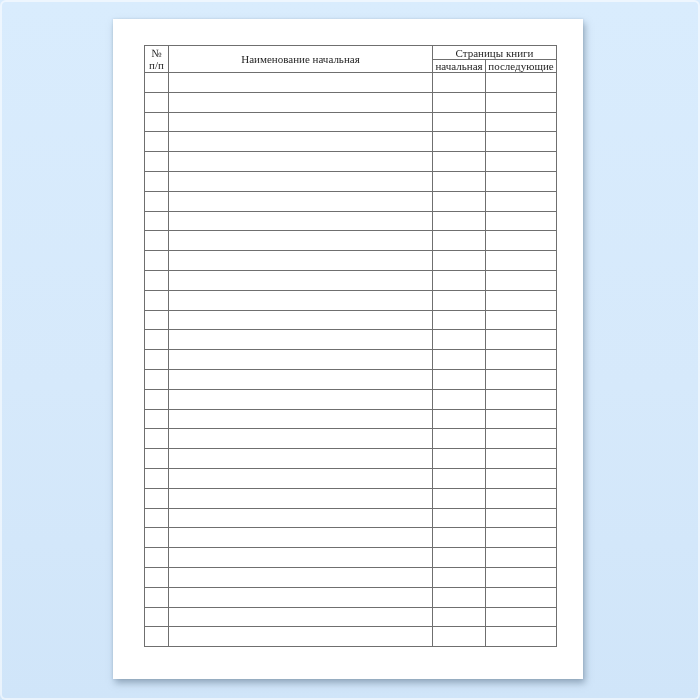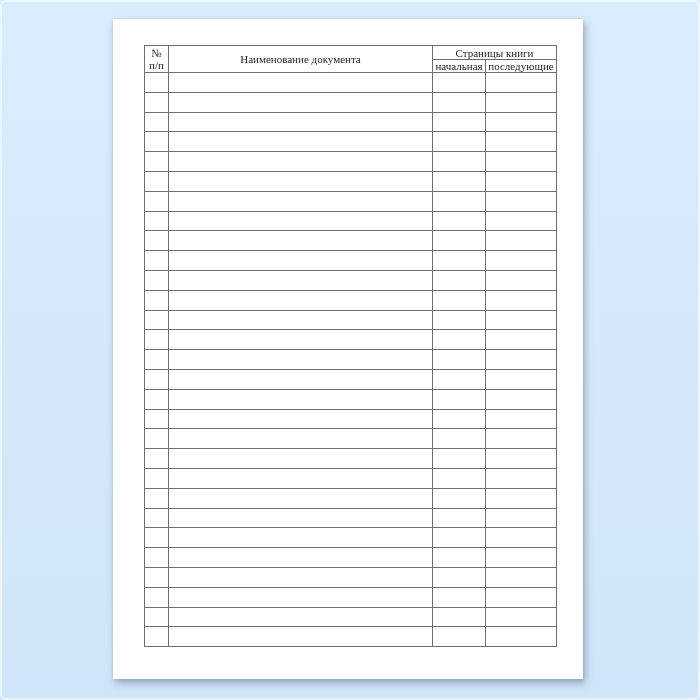--- a/index.html
+++ b/index.html
@@ -62,21 +62,21 @@
         <col class="c-name">
         <col class="c-init">
         <col class="c-next">
       </colgroup>
       <thead>
         <tr class="hdr-top">
           <th class="col-num" rowspan="2">
             <span>№</span><br>
             <span>п/п</span>
           </th>
-          <th rowspan="2">Наименование документа</th>
+          <th rowspan="2">Наименование начальная</th>
           <th colspan="2">Страницы книги</th>
         </tr>
         <tr class="hdr-sub">
           <th>начальная</th>
           <th>последующие</th>
         </tr>
       </thead>
       <tbody>
           <tr>
             <td></td>

